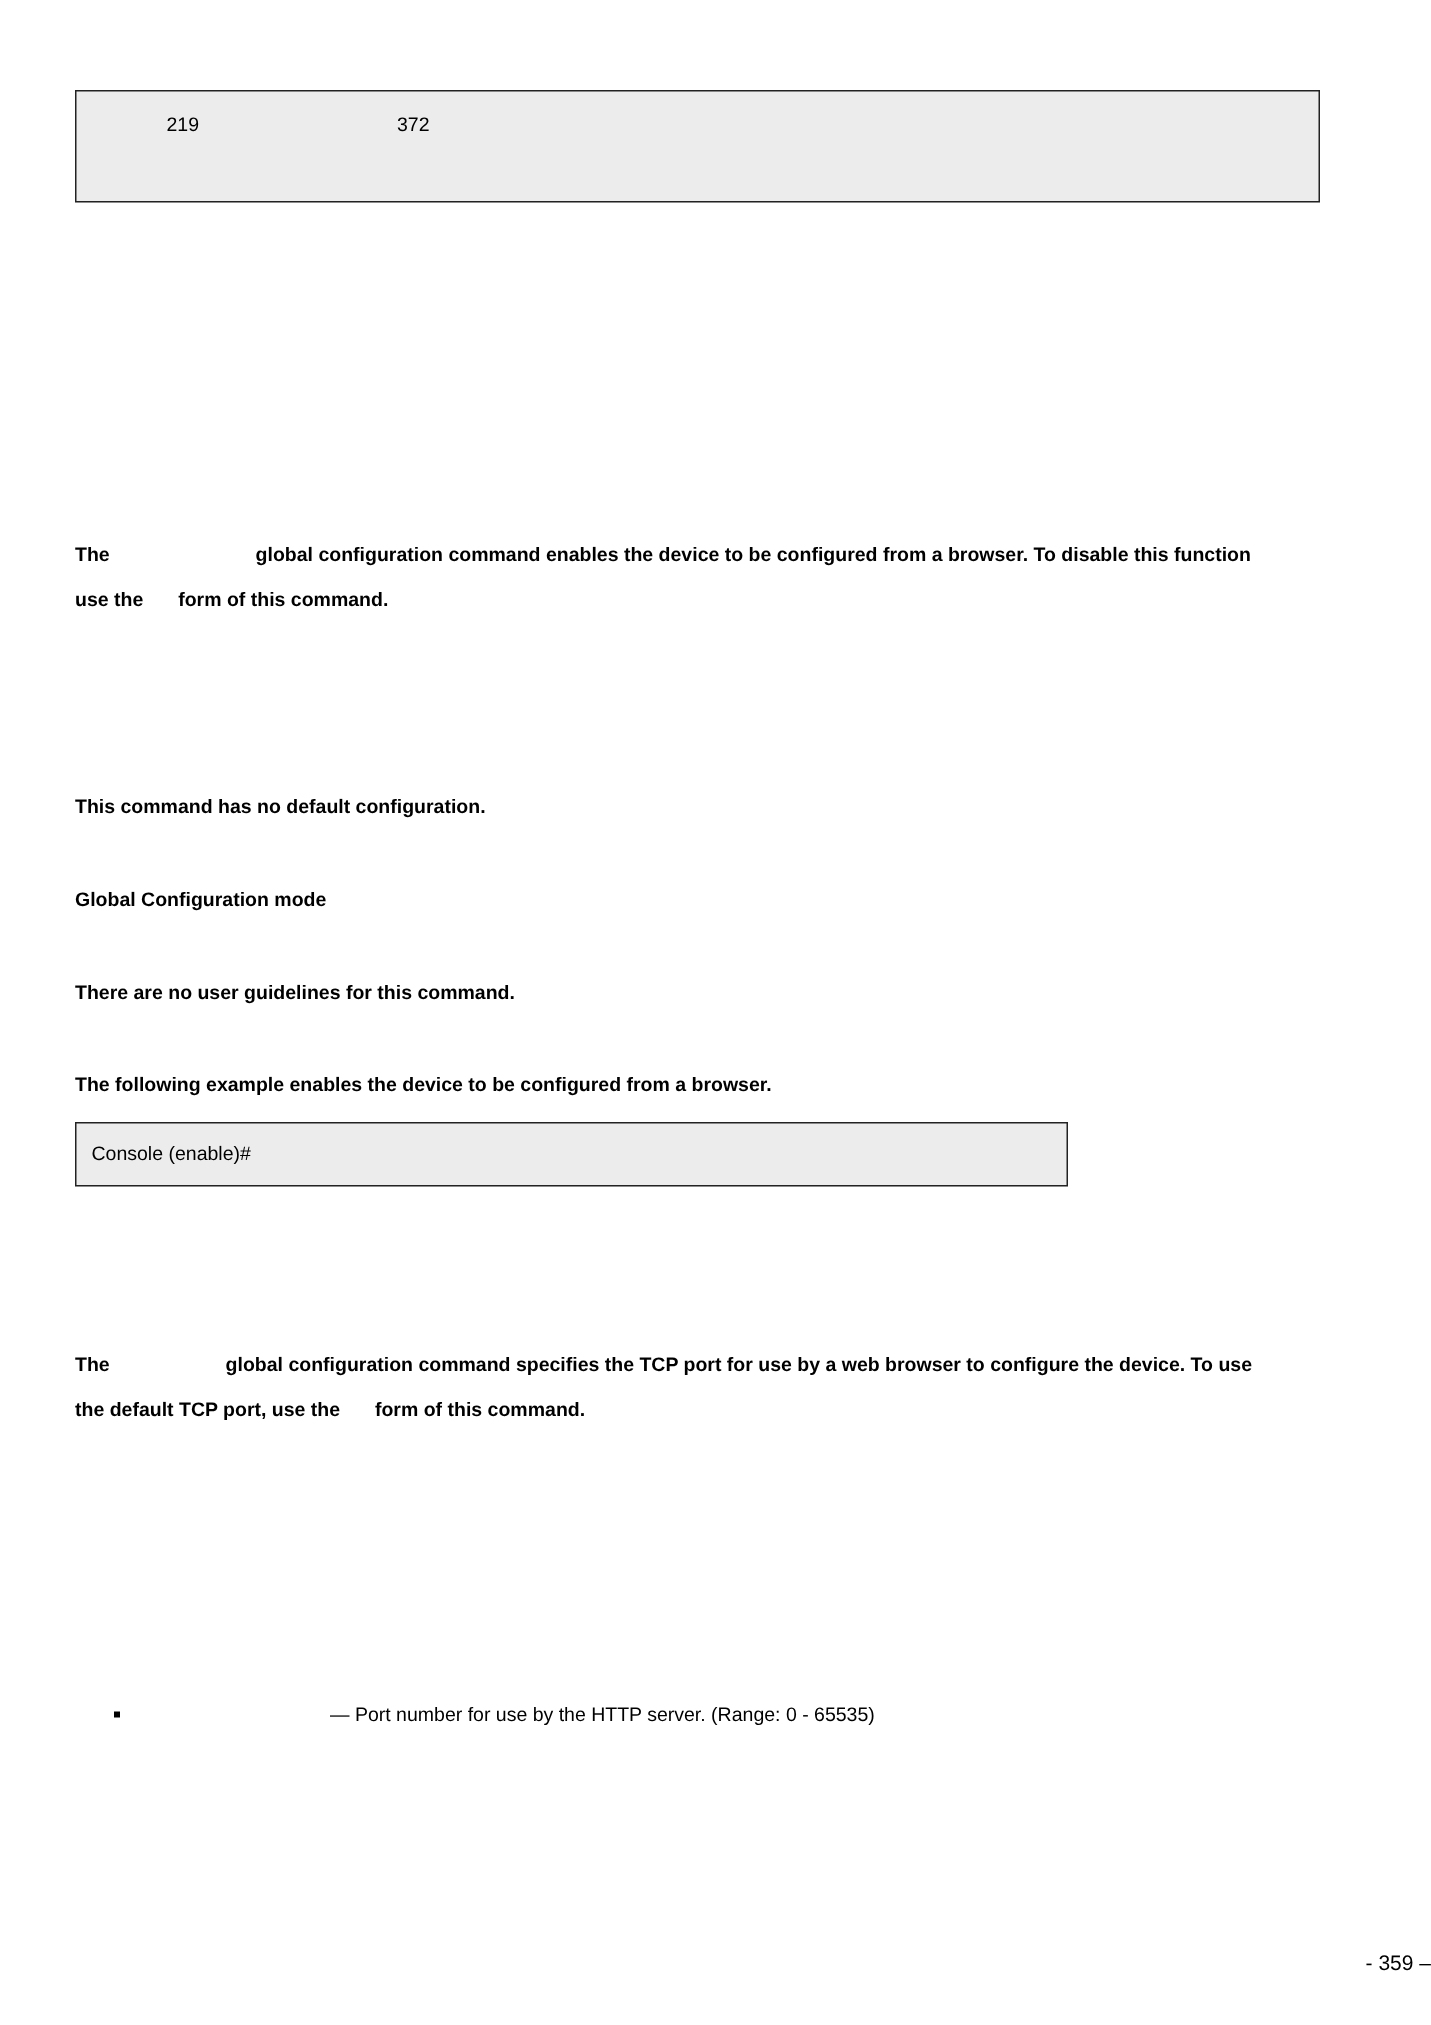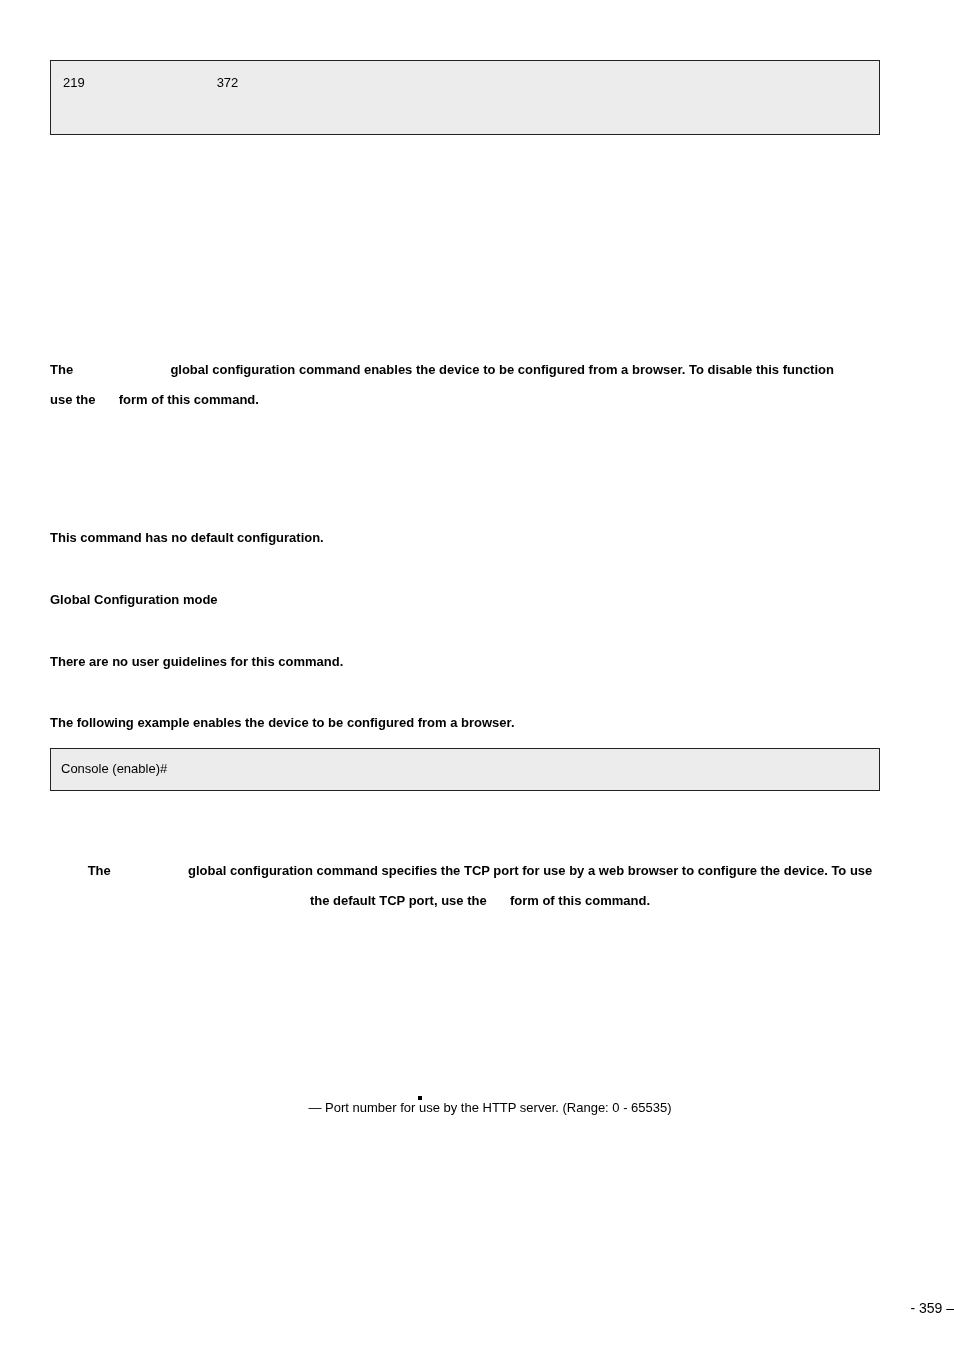--- a/index.html
+++ b/index.html
@@ -16,42 +16,41 @@
   .box-top {
     border: 1px solid #222;
     background: #ececec;
     padding: 14px 12px 44px 12px;
     margin-bottom: 220px;
     width: 830px;
   }
   .box-top .numrow span {
     display: inline-block;
   }
-  .box-top .numrow .n1 { width: 150px; }
+  .box-top .numrow .n1 { width: 150px; margin-left: 48px; }
   .para {
     line-height: 2.3;
     margin-bottom: 24px;
     width: 860px;
     font-weight: bold;
   }
   .gap-lg { margin-top: 108px; }
   .gap-sm { margin-top: 32px; }
   .code-box {
     border: 1px solid #222;
     background: #ececec;
     padding: 12px 10px 14px 10px;
-    width: 830px;
+    width: 662px;
     font-size: 13px;
   }
   .bullet-row {
     display: flex;
     align-items: center;
     margin-left: 26px;
     margin-top: 180px;
-    flex-direction: column;
   }
   .bullet-row .dot {
     width: 4px;
     height: 4px;
     background: #000;
     margin-right: 140px;
   }
   .footer {
     position: absolute;
     bottom: 34px;
@@ -86,21 +85,21 @@
 <div class="para gap-sm">Global Configuration mode</div>
 
 <div class="para gap-sm">There are no user guidelines for this command.</div>
 
 <div class="para gap-sm" style="margin-bottom:10px;">The following example enables the device to be configured from a browser.</div>
 
 <div class="code-box">
   <span>Console (enable)#</span>
 </div>
 
-<div class="para" style="margin-top:65px;text-align:center;">
+<div class="para" style="margin-top:104px;">
   <span>The</span>
   <span style="display:inline-block;width:70px;"></span>
   <span>global configuration command specifies the TCP port for use by a web browser to configure the device. To use</span>
   <br>
   <span>the default TCP port, use the</span>
   <span style="display:inline-block;width:16px;"></span>
   <span>form of this command.</span>
 </div>
 
 <div class="bullet-row">

